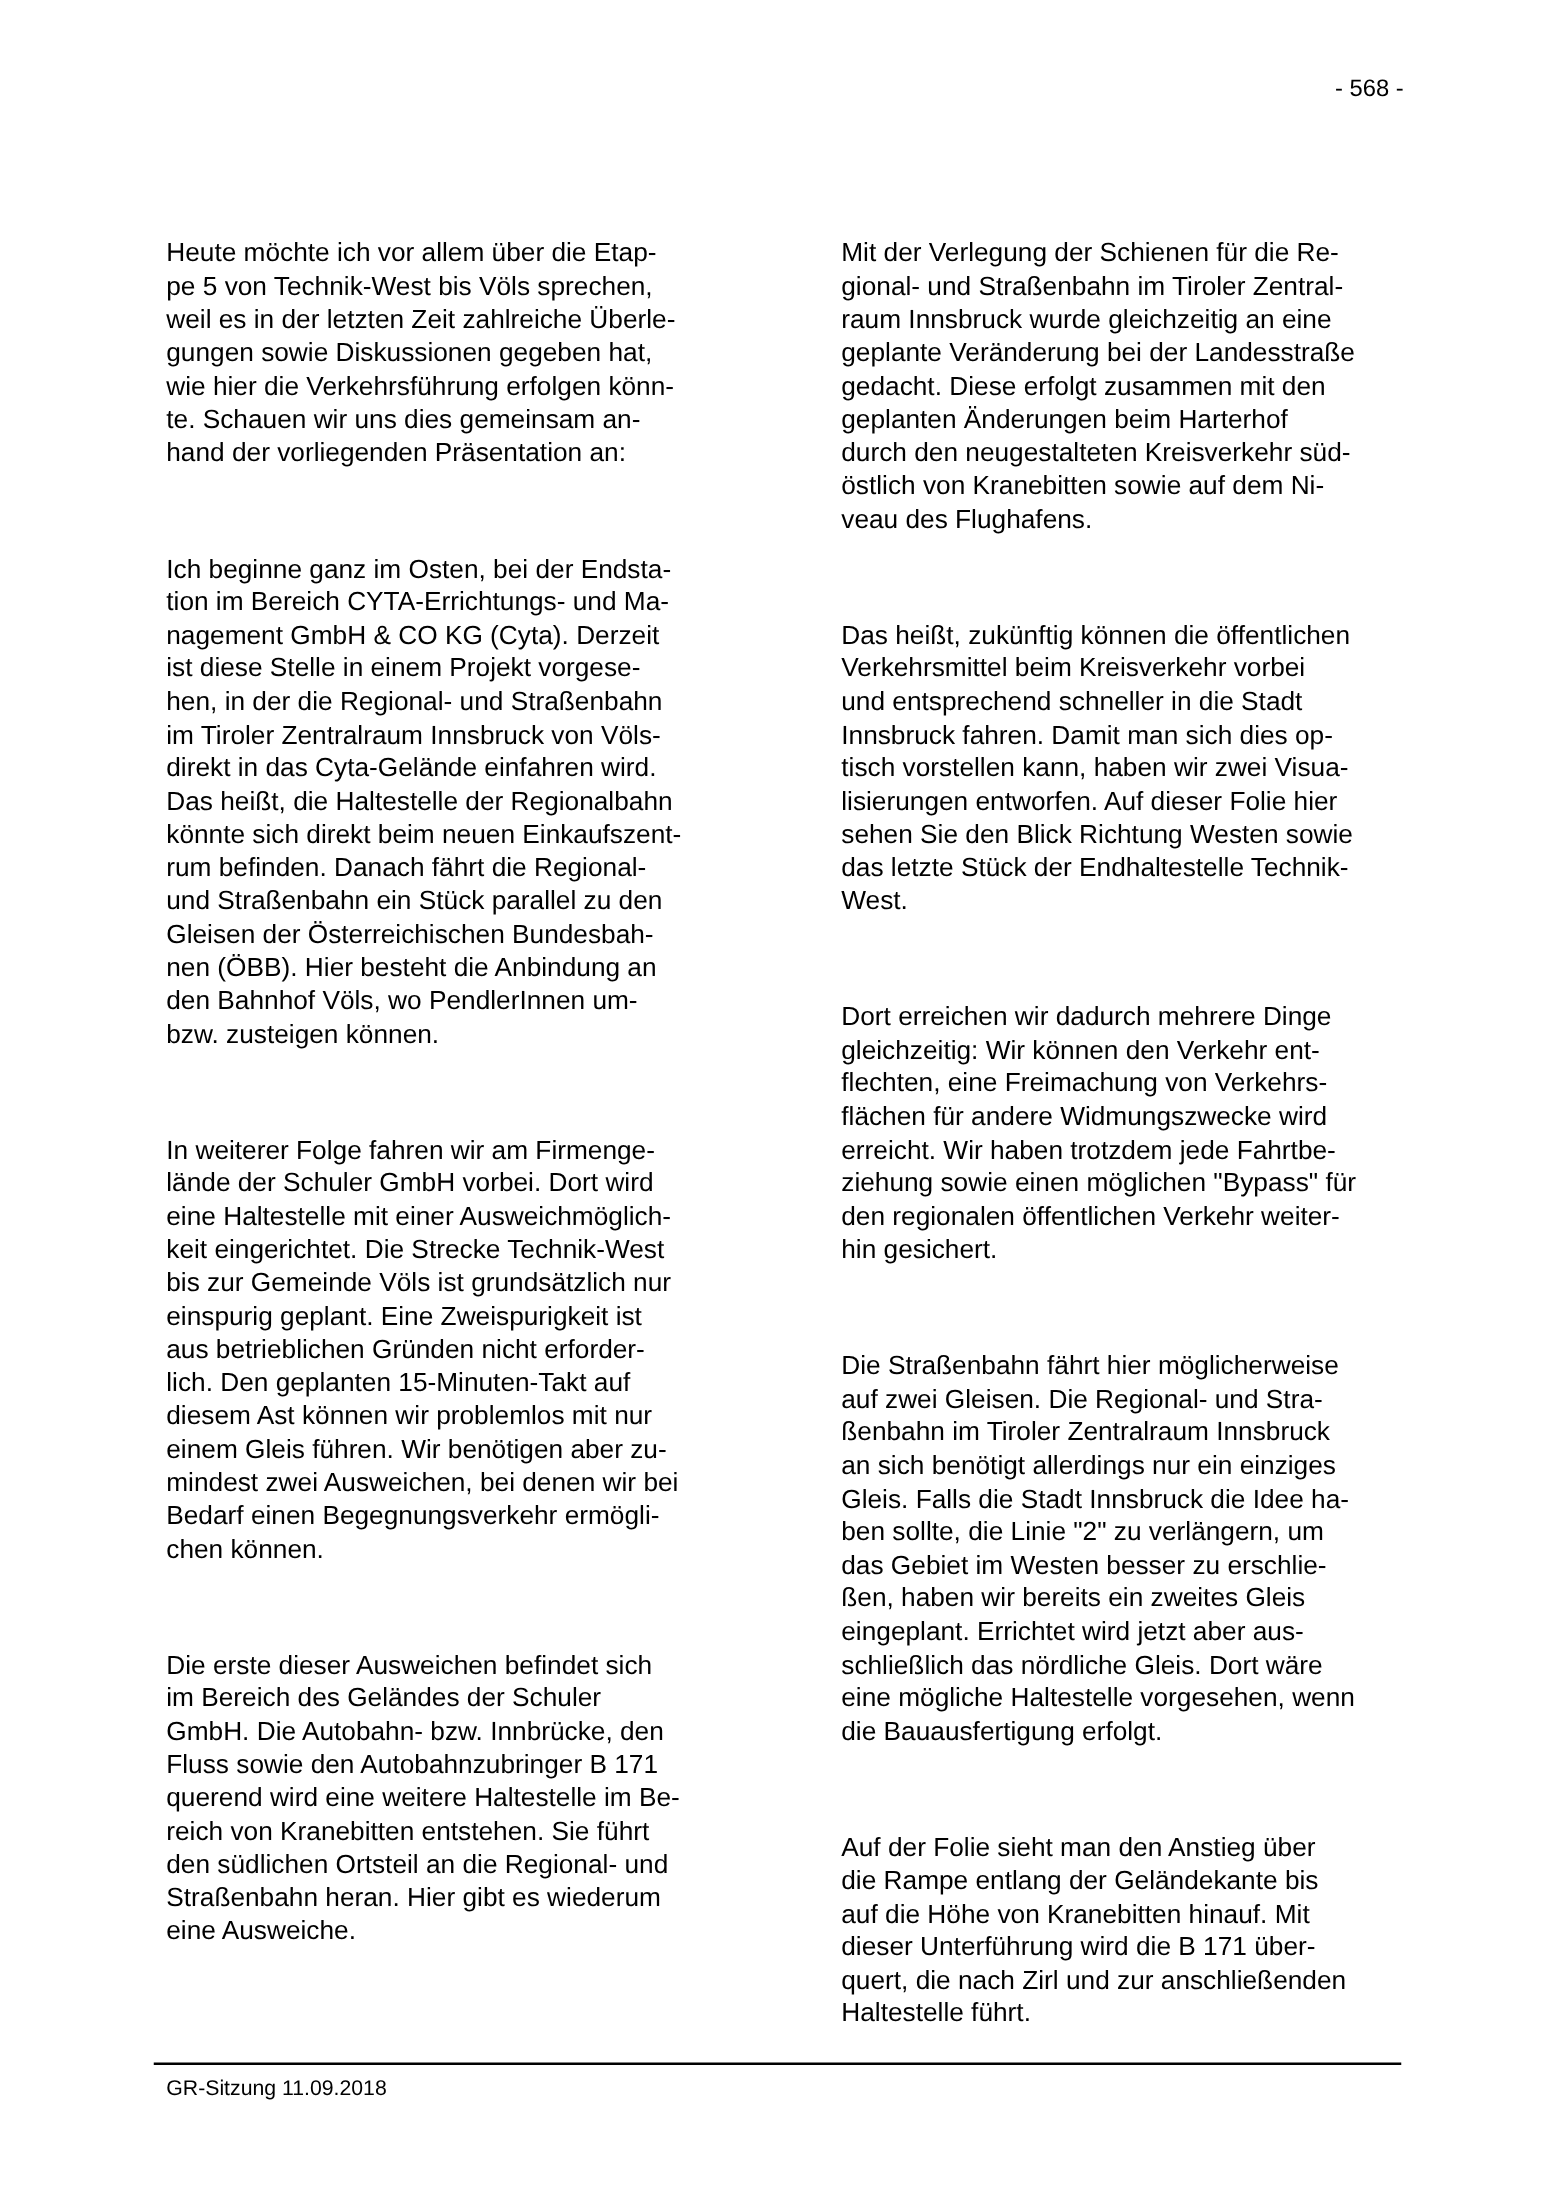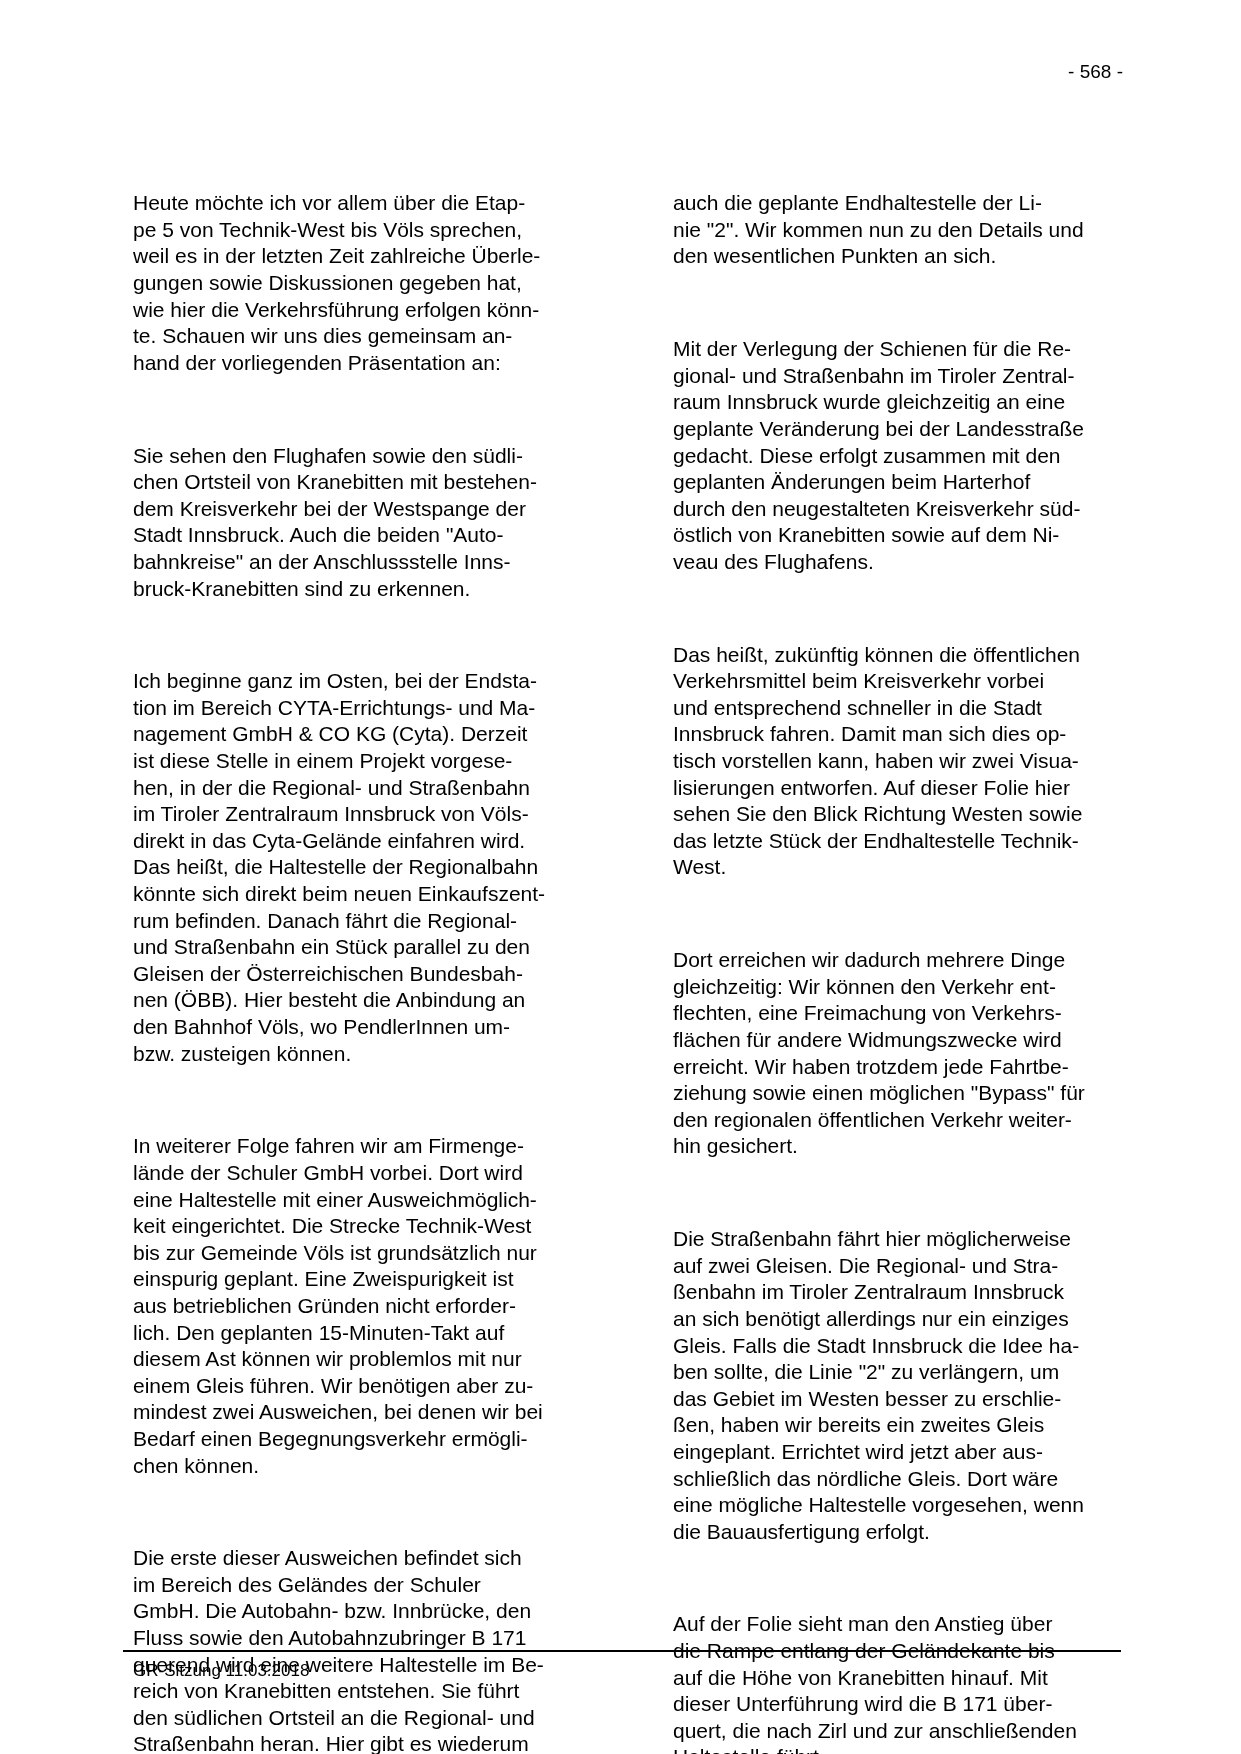--- a/index.html
+++ b/index.html
@@ -58,26 +58,20 @@
 <div class="page-number">- 568 -</div>
 
 <div class="col col-left">
   <p>Heute möchte ich vor allem über die Etap-
 pe 5 von Technik-West bis Völs sprechen,
 weil es in der letzten Zeit zahlreiche Überle-
 gungen sowie Diskussionen gegeben hat,
 wie hier die Verkehrsführung erfolgen könn-
 te. Schauen wir uns dies gemeinsam an-
 hand der vorliegenden Präsentation an:</p>
-  <p>Sie sehen den Flughafen sowie den südli-
-chen Ortsteil von Kranebitten mit bestehen-
-dem Kreisverkehr bei der Westspange der
-Stadt Innsbruck. Auch die beiden "Auto-
-bahnkreise" an der Anschlussstelle Inns-
-bruck-Kranebitten sind zu erkennen.</p>
   <p>Ich beginne ganz im Osten, bei der Endsta-
 tion im Bereich CYTA-Errichtungs- und Ma-
 nagement GmbH &amp; CO KG (Cyta). Derzeit
 ist diese Stelle in einem Projekt vorgese-
 hen, in der die Regional- und Straßenbahn
 im Tiroler Zentralraum Innsbruck von Völs-
 direkt in das Cyta-Gelände einfahren wird.
 Das heißt, die Haltestelle der Regionalbahn
 könnte sich direkt beim neuen Einkaufszent-
 rum befinden. Danach fährt die Regional-
@@ -105,23 +99,20 @@
 Fluss sowie den Autobahnzubringer B 171
 querend wird eine weitere Haltestelle im Be-
 reich von Kranebitten entstehen. Sie führt
 den südlichen Ortsteil an die Regional- und
 Straßenbahn heran. Hier gibt es wiederum
 eine Ausweiche.</p>
   
 </div>
 
 <div class="col col-right">
-  <p>auch die geplante Endhaltestelle der Li-
-nie "2". Wir kommen nun zu den Details und
-den wesentlichen Punkten an sich.</p>
   <p>Mit der Verlegung der Schienen für die Re-
 gional- und Straßenbahn im Tiroler Zentral-
 raum Innsbruck wurde gleichzeitig an eine
 geplante Veränderung bei der Landesstraße
 gedacht. Diese erfolgt zusammen mit den
 geplanten Änderungen beim Harterhof
 durch den neugestalteten Kreisverkehr süd-
 östlich von Kranebitten sowie auf dem Ni-
 veau des Flughafens.</p>
   <p>Das heißt, zukünftig können die öffentlichen
@@ -157,13 +148,13 @@
 die Rampe entlang der Geländekante bis
 auf die Höhe von Kranebitten hinauf. Mit
 dieser Unterführung wird die B 171 über-
 quert, die nach Zirl und zur anschließenden
 Haltestelle führt.</p>
   
 </div>
 
 <div class="footer-rule"></div>
 
-<div class="footer-text">GR-Sitzung 11.03.2018</div>
+<div class="footer-text">GR-Sitzung 11.09.2018</div>
 
 </body></html>

